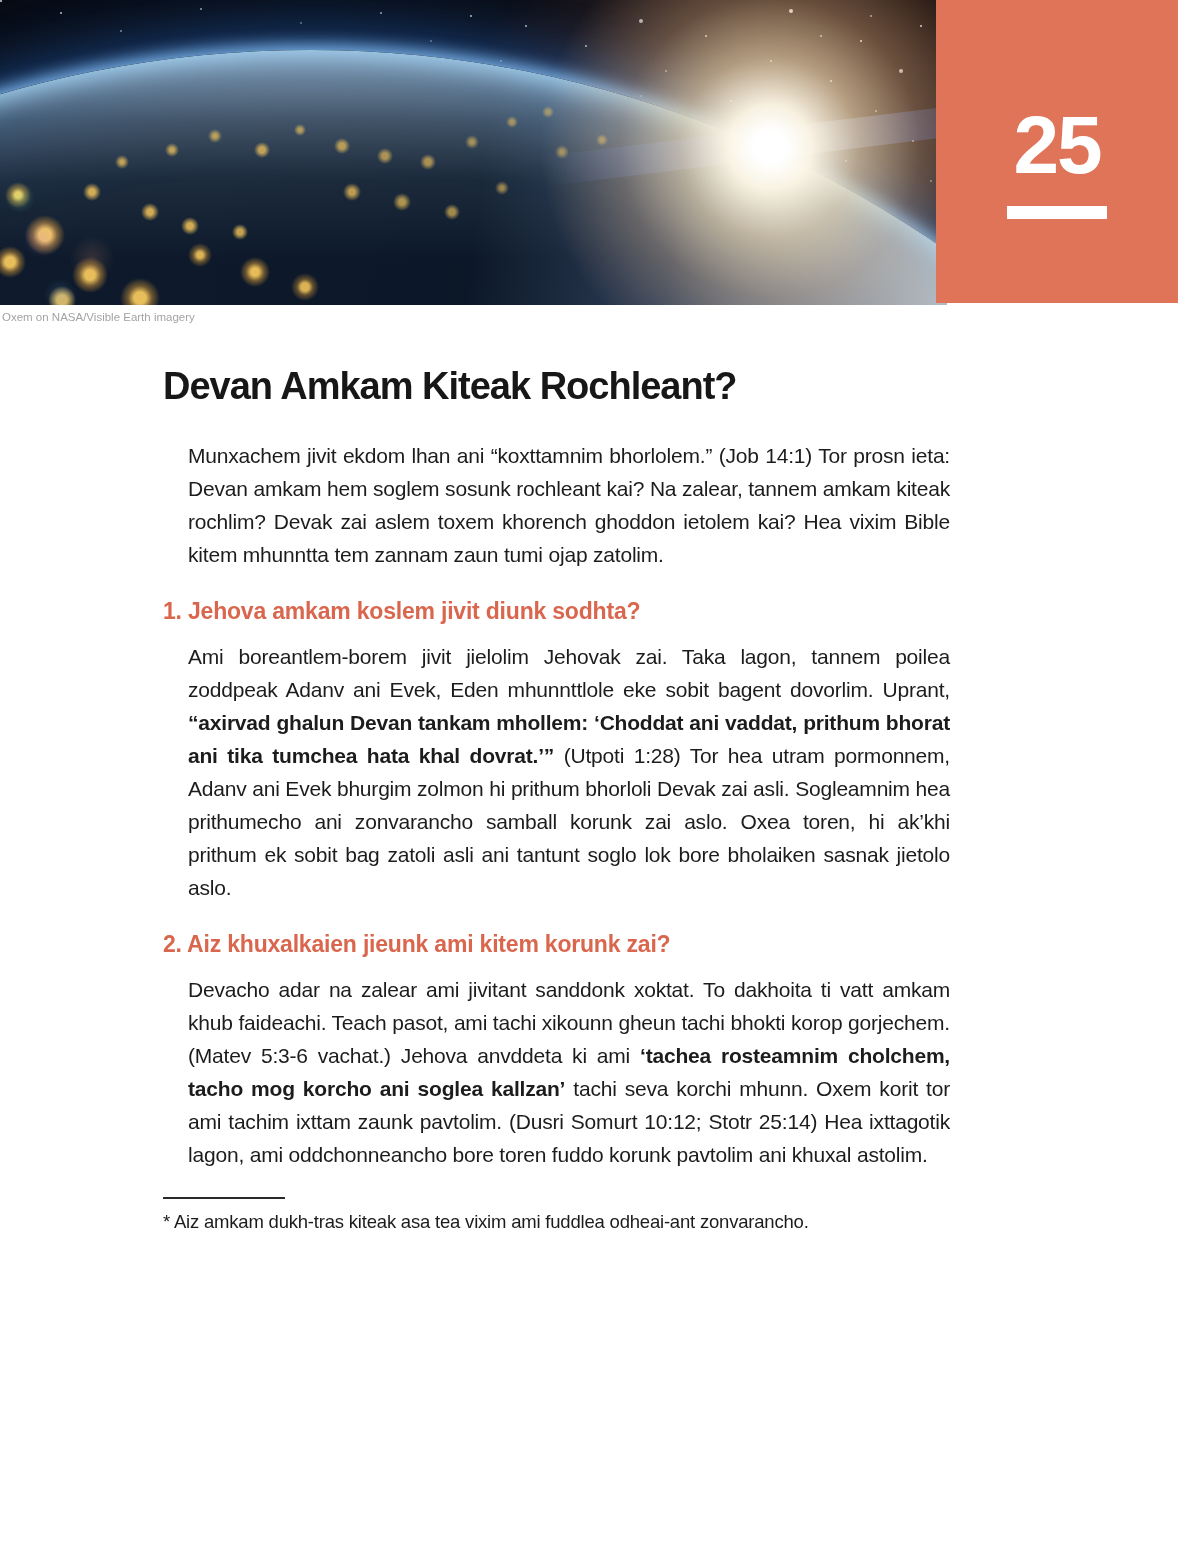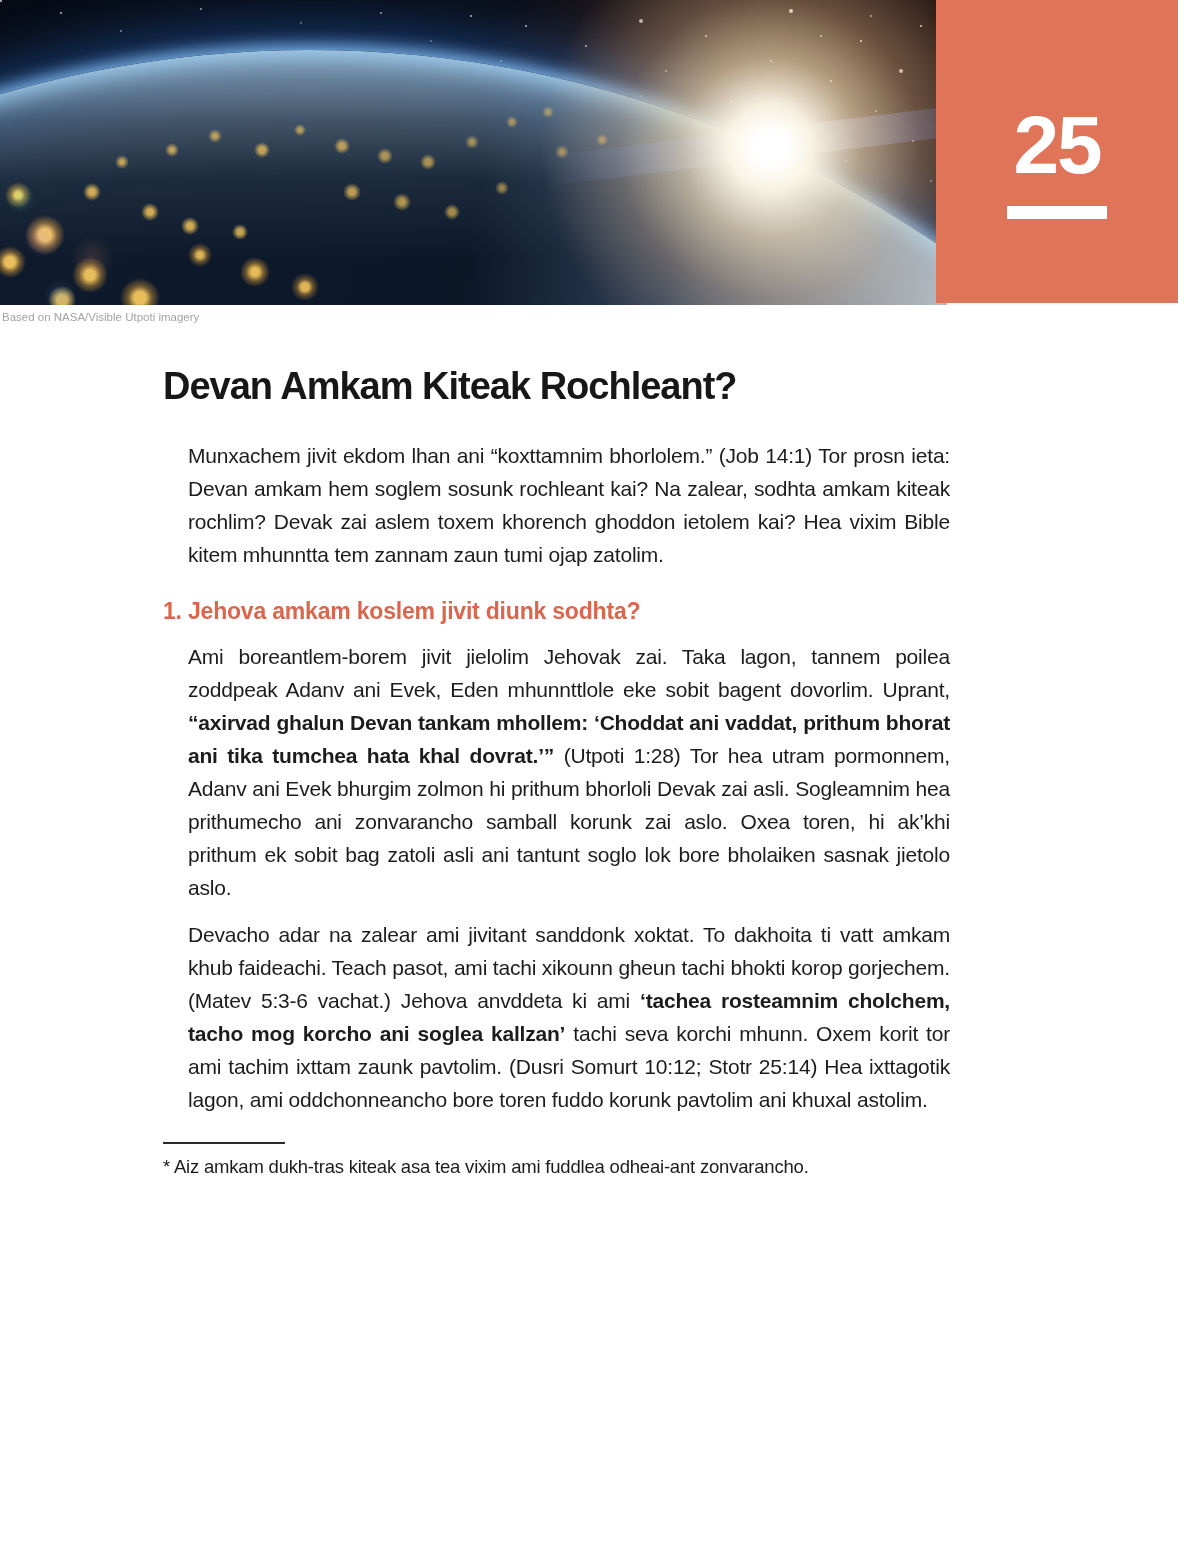--- a/index.html
+++ b/index.html
@@ -134,28 +134,29 @@
       <div class="flares"></div>
       <div class="blue-streak"></div>
       <div class="sun-glare"></div>
     </div>
     <div class="chapter" style="background: rgb(223, 116, 89);">
       <div class="chapter-num">25</div>
       <div class="chapter-bar"></div>
     </div>
   </div>
 
-  <div class="caption">Based on NASA/Visible Utpoti imagery</div>
+  <div class="caption">Oxem on NASA/Visible Earth imagery</div>
 
   <h1 class="title">Devan Amkam Kiteak Rochleant?</h1>
 
-  <p class="intro">Munxachem jivit ekdom lhan ani “koxttamnim bhorlolem.” (Job 14:1) Tor prosn ieta: Devan amkam hem soglem sosunk rochleant kai? Na zalear, sodhta amkam kiteak rochlim? Devak zai aslem toxem khorench ghoddon ietolem kai? Hea vixim Bible kitem mhunntta tem zannam zaun tumi ojap zatolim.</p>
+  <p class="intro">Munxachem jivit ekdom lhan ani “koxttamnim bhorlolem.” (Job 14:1) Tor prosn ieta: Devan amkam hem soglem sosunk rochleant kai? Na zalear, tannem amkam kiteak rochlim? Devak zai aslem toxem khorench ghoddon ietolem kai? Hea vixim Bible kitem mhunntta tem zannam zaun tumi ojap zatolim.</p>
 
   <div id="sections">
       <h2 class="sec-heading" style="color: rgb(217, 102, 77);">1. Jehova amkam koslem jivit diunk sodhta?</h2>
       <p class="body-par"><span>Ami boreantlem-borem jivit jielolim Jehovak zai. Taka lagon, tannem poilea zoddpeak Adanv ani Evek, Eden mhunnttlole eke sobit bagent dovorlim. Uprant, </span><span class="bold">“axirvad ghalun Devan tankam mhollem: ‘Choddat ani vaddat, prithum bhorat ani tika tumchea hata khal dovrat.’”</span><span> (Utpoti 1:28) Tor hea utram pormonnem, Adanv ani Evek bhurgim zolmon hi prithum bhorloli Devak zai asli. Sogleamnim hea prithumecho ani zonvarancho samball korunk zai aslo. Oxea toren, hi ak’khi prithum ek sobit bag zatoli asli ani tantunt soglo lok bore bholaiken sasnak jietolo aslo.</span></p>
+      <h2 class="sec-heading" style="color: rgb(217, 102, 77);">2. Aiz khuxalkaien jieunk ami kitem korunk zai?</h2>
       <p class="body-par"><span>Devacho adar na zalear ami jivitant sanddonk xoktat. To dakhoita ti vatt amkam khub faideachi. Teach pasot, ami tachi xikounn gheun tachi bhokti korop gorjechem. (Matev 5:3-6 vachat.) Jehova anvddeta ki ami </span><span class="bold">‘tachea rosteamnim cholchem, tacho mog korcho ani soglea kallzan’</span><span> tachi seva korchi mhunn. Oxem korit tor ami tachim ixttam zaunk pavtolim. (Dusri Somurt 10:12; Stotr 25:14) Hea ixttagotik lagon, ami oddchonneancho bore toren fuddo korunk pavtolim ani khuxal astolim.</span></p>
     </div>
 
   <hr class="fn-sep">
   <p class="footnote">* Aiz amkam dukh-tras kiteak asa tea vixim ami fuddlea odheai-ant zonvarancho.</p>
 
 </div>
 
 </body></html>

